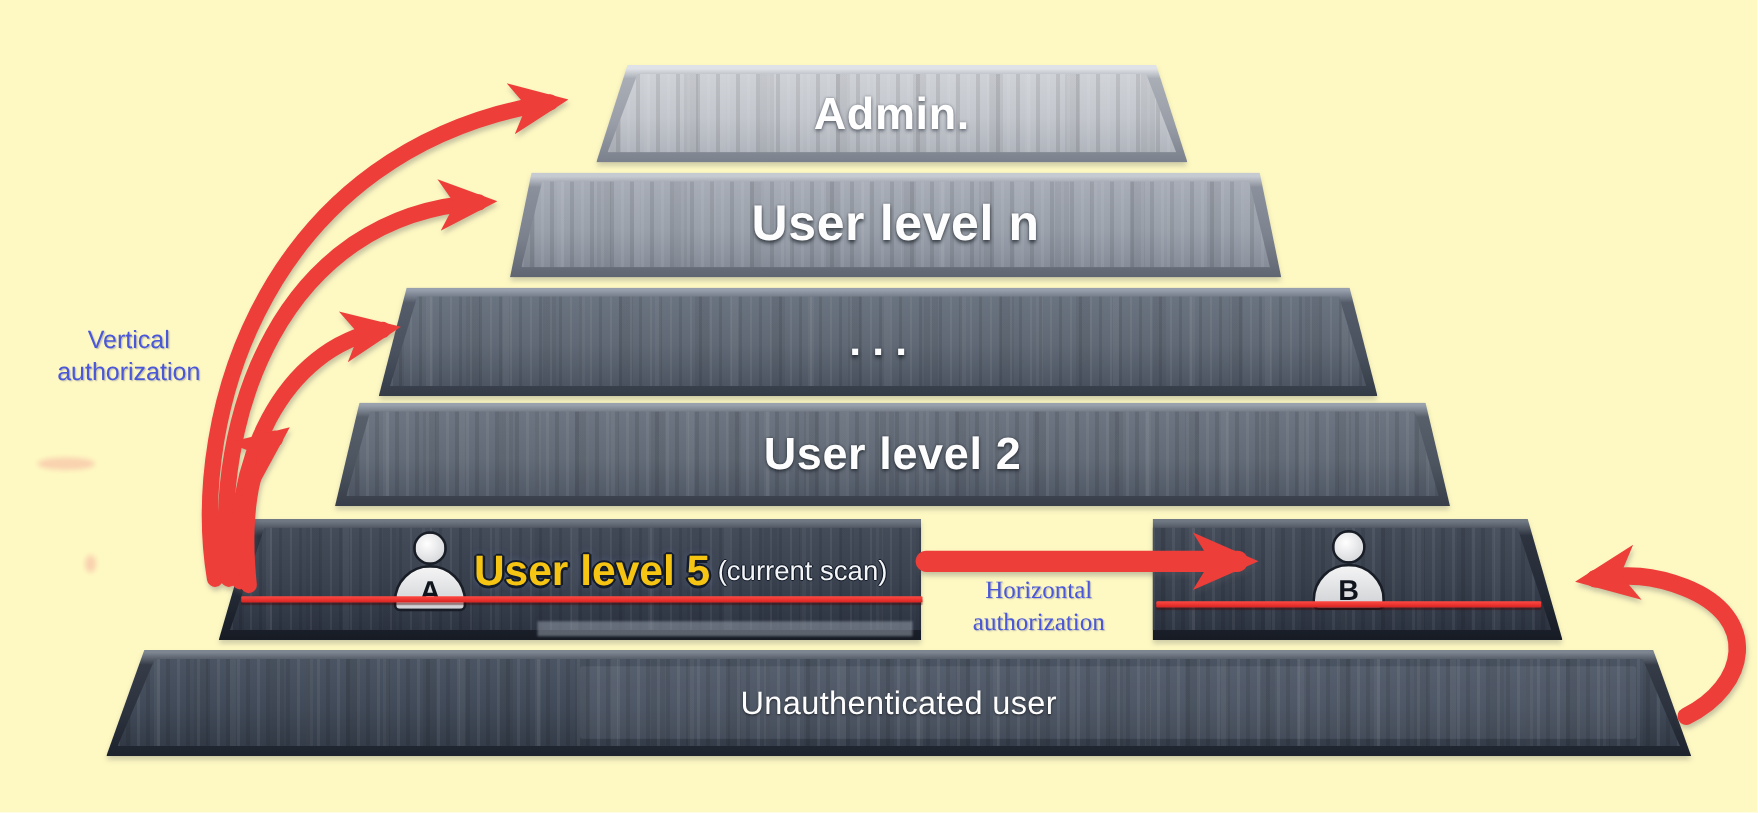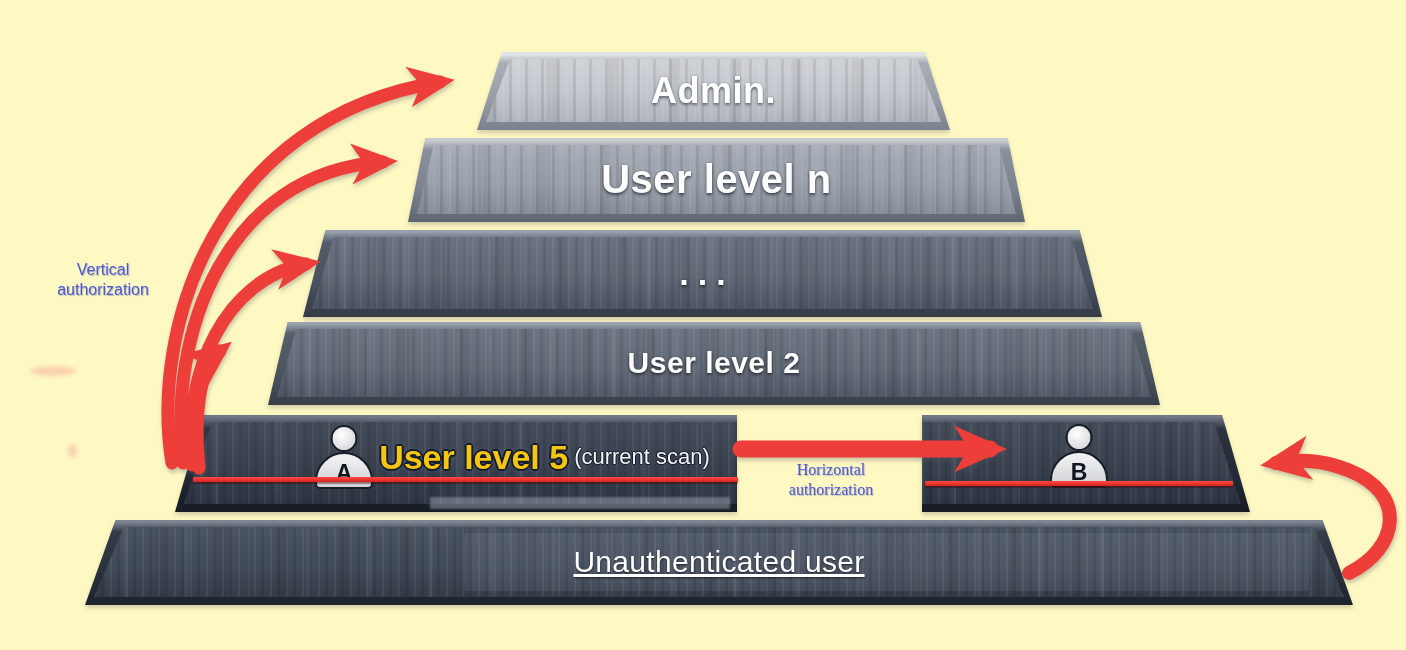--- a/index.html
+++ b/index.html
@@ -60,22 +60,22 @@
     background:linear-gradient(180deg,#4b5462 0%,#414a58 55%,#343c49 100%);}
   .base-panel{position:absolute;left:370px;top:6px;height:58px;width:845px;
     background:rgba(170,180,195,.13);border-radius:2px;}
 
   
   .tier-label{position:relative;z-index:2;color:#fdfdfe;font-weight:bold;letter-spacing:.5px;
     text-shadow:0 2px 3px rgba(10,14,20,.55),0 0 2px rgba(10,14,20,.4);}
   .lab-admin{font-size:36px;color:#fff;text-shadow:0 2px 3px rgba(90,96,106,.9),0 0 2px rgba(120,126,136,.8);}
   .lab-leveln{font-size:40px;}
   .lab-dots{font-size:34px;letter-spacing:9px;padding-left:9px;}
-  .lab-level2{font-size:30px;}
-  .lab-base{font-size:30px;font-weight:400;letter-spacing:.3px;text-shadow:0 1px 2px rgba(0,0,0,.6);text-decoration:underline;}
+  .lab-level2{font-size:36px;}
+  .lab-base{font-size:26px;font-weight:400;letter-spacing:.3px;text-shadow:0 1px 2px rgba(0,0,0,.6);}
 
   
   .l1-row{position:relative;z-index:2;display:flex;align-items:center;gap:6px;margin-left:104px;margin-bottom:12px;}
   .lvl1-name{font-size:34px;font-weight:bold;color:#f6c513;white-space:nowrap;
     text-shadow:-2px 0 0 #141c2a,2px 0 0 #141c2a,0 -2px 0 #141c2a,0 2px 0 #141c2a,
       -1px -1px 0 #141c2a,1px 1px 0 #141c2a,-1px 1px 0 #141c2a,1px -1px 0 #141c2a,0 0 7px rgba(140,170,255,.35);}
   .lvl1-suffix{font-size:22px;font-weight:400;color:#f4f5f7;white-space:nowrap;
     text-shadow:-1px 0 0 #141c2a,1px 0 0 #141c2a,0 -1px 0 #141c2a,0 1px 0 #141c2a;}
 
   
@@ -90,21 +90,21 @@
 
   
   .redline{position:absolute;height:5px;background:linear-gradient(180deg,#ff4a43,#d82220);
     box-shadow:0 2px 1px rgba(70,5,5,.45);z-index:3;border-radius:1px;}
   .redline-left{left:193px;top:477px;width:545px;}
   .redline-right{left:925px;top:481px;width:308px;}
   .sheen{position:absolute;left:430px;top:497px;width:300px;height:12px;background:rgba(160,168,180,.5);
     filter:blur(1px);z-index:3;}
 
   
-  .anno{position:absolute;color:#4a57d8;font-size:16px;line-height:1.28;text-align:center;white-space:pre-line;
+  .anno{position:absolute;color:#4a57d8;font-size:20px;line-height:1.28;text-align:center;white-space:pre-line;
     text-shadow:1px 1px 1px rgba(40,50,130,.3);z-index:6;}
   .anno-vertical{left:8px;top:260px;width:190px;}
   .anno-horizontal{left:742px;top:460px;width:178px;font-family:Liberation Serif, serif;}
 
   
   .arrows{position:absolute;left:0;top:0;width:1406px;height:650px;z-index:5;pointer-events:none;
     filter:drop-shadow(1px 3px 2px rgba(90,90,95,.35));}
   .arrow-stroke{fill:none;stroke:#ee3e3a;stroke-linecap:round;}
 
   

